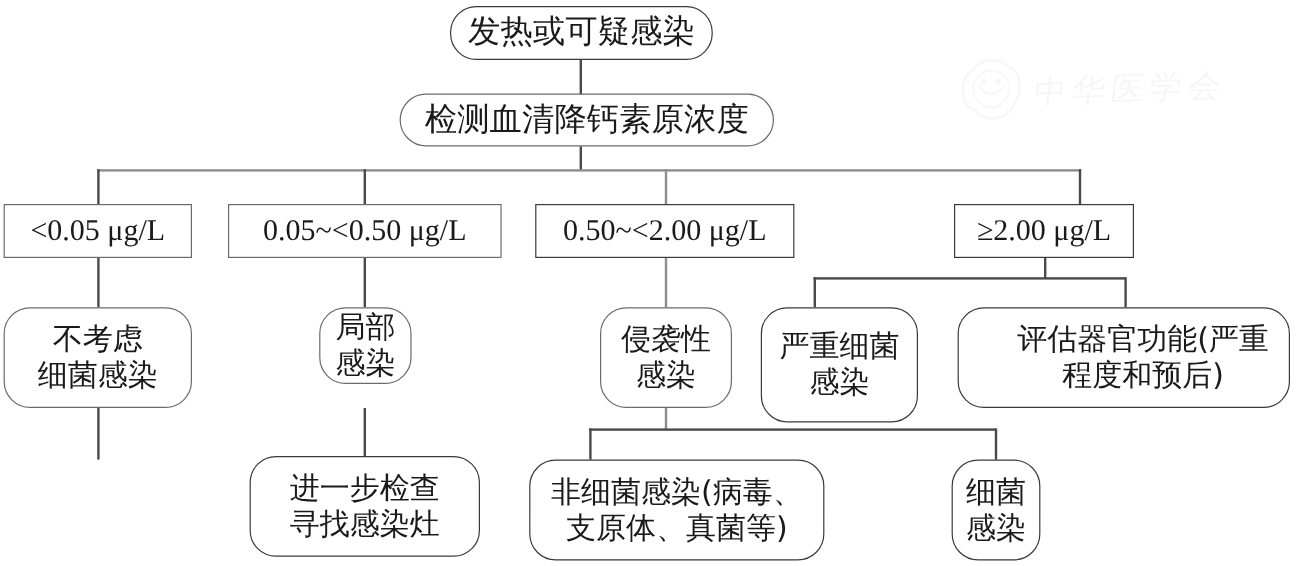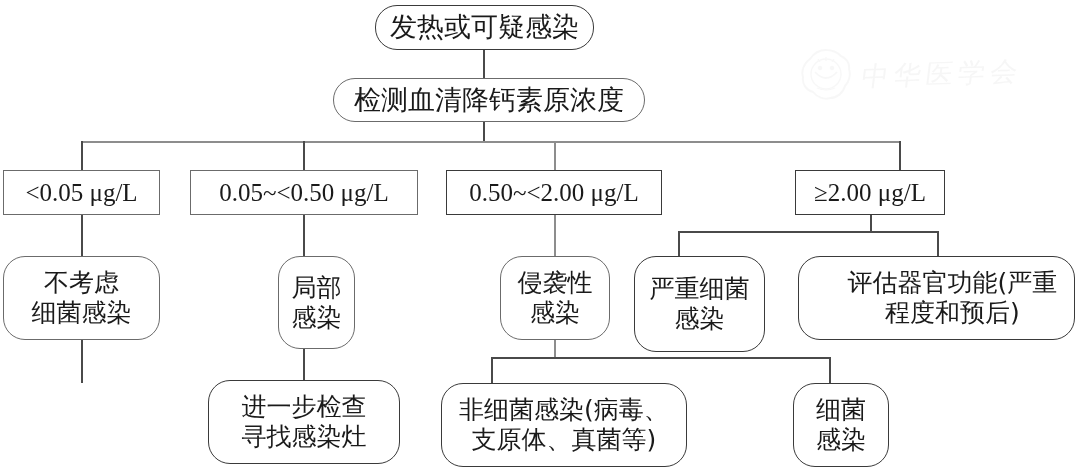--- a/index.html
+++ b/index.html
@@ -119,35 +119,35 @@
 
   <div class="box num thin" style="left:190px;top:170px;width:228px;height:45px;font-size:25px;">0.05~&lt;0.50 μg/L</div>
 
   <div class="box num" style="left:446px;top:170px;width:216px;height:45px;font-size:25px;">0.50~&lt;2.00 μg/L</div>
 
   <div class="box num" style="left:795px;top:170px;width:150px;height:45px;font-size:25px;">≥2.00 μg/L</div>
 
   <div class="box cn thin" style="left:3px;top:256px;width:157px;height:84px;font-size:25px;">不考虑
 细菌感染</div>
 
-  <div class="box cn thin" style="left:278px;top:256px;width:77px;height:93px;font-size:25px;">局部
+  <div class="box cn thin" style="left:266px;top:256px;width:77px;height:64px;font-size:25px;">局部
 感染</div>
 
   <div class="box cn thin" style="left:500px;top:256px;width:110px;height:84px;font-size:25px;">侵袭性
 感染</div>
 
   <div class="box cn" style="left:634px;top:256px;width:131px;height:96px;font-size:25px;">严重细菌
 感染</div>
 
   <div class="box cn" style="left:798px;top:256px;width:277px;height:84px;font-size:25px;padding-left:32px;">评估器官功能(严重
 程度和预后)</div>
 
 
   <div class="box cn" style="left:208px;top:380px;width:192px;height:84px;font-size:25px;">进一步检查
 寻找感染灶</div>
 
   <div class="box cn" style="left:441px;top:383px;width:246px;height:84px;font-size:25px;">非细菌感染(病毒、
 支原体、真菌等)</div>
 
-  <div class="box cn" style="left:793px;top:383px;width:96px;height:84px;font-size:25px;">细菌
+  <div class="box cn" style="left:793px;top:383px;width:74px;height:84px;font-size:25px;">细菌
 感染</div>
 
 </div>
 
 </body></html>

